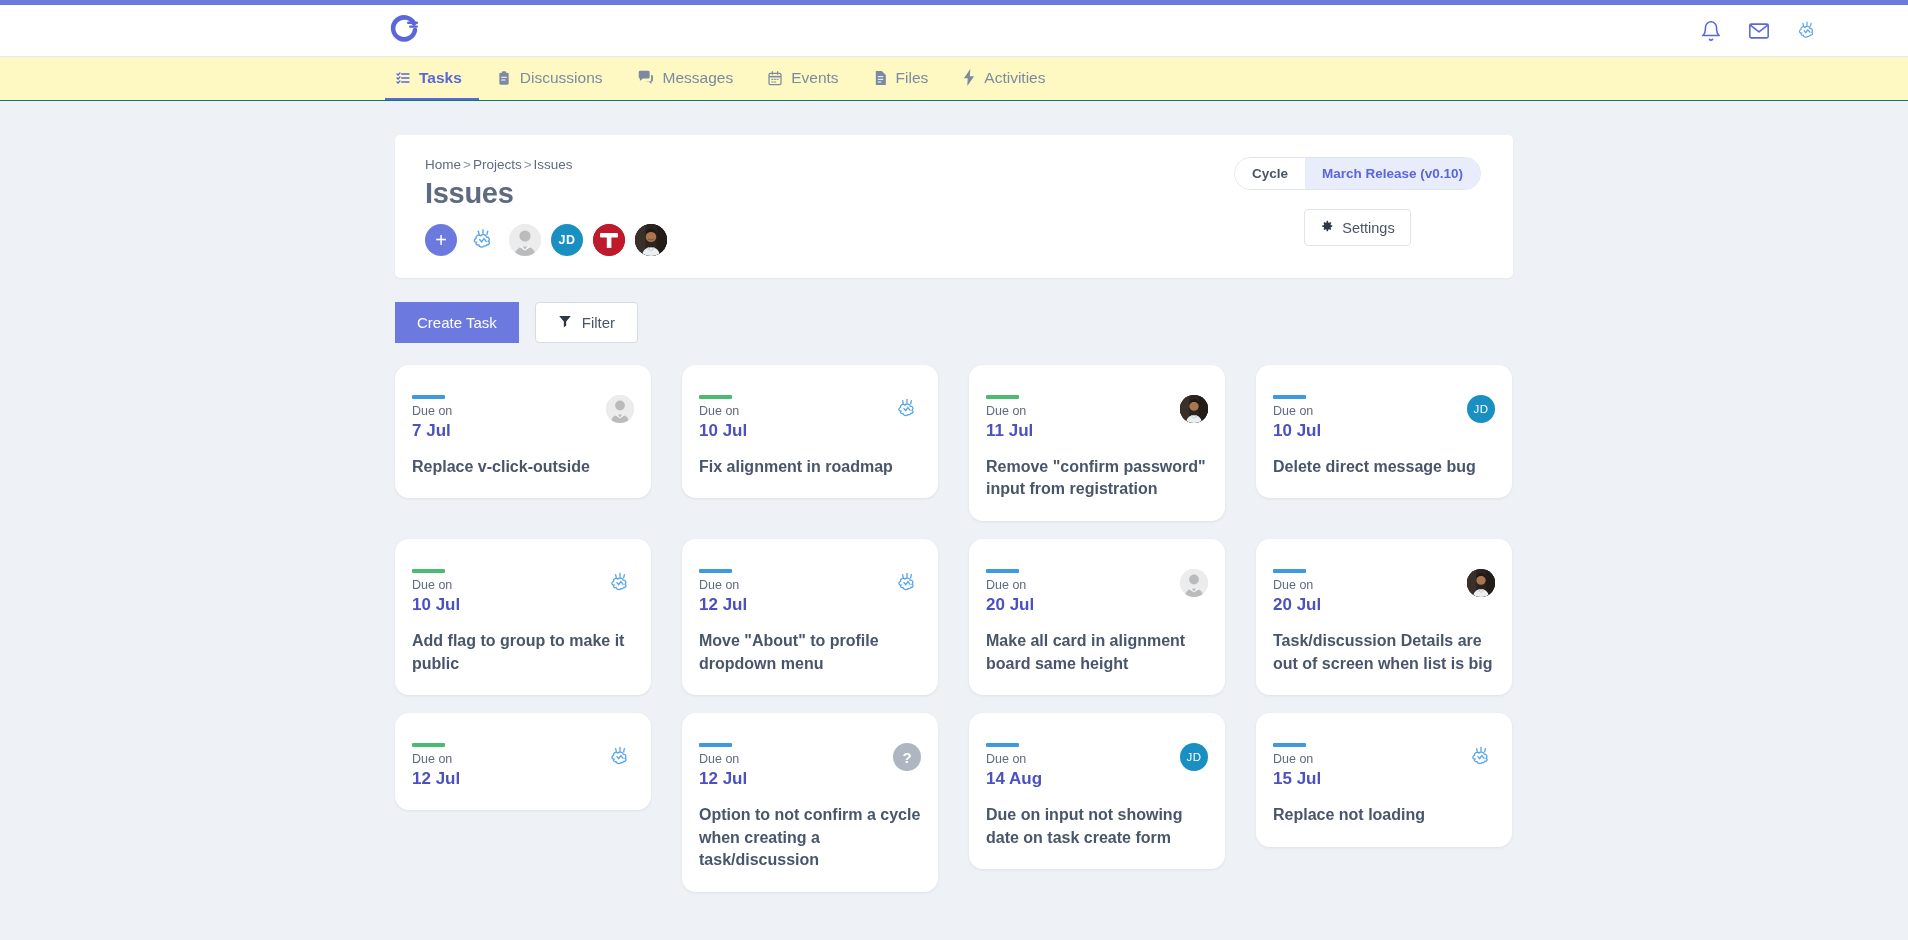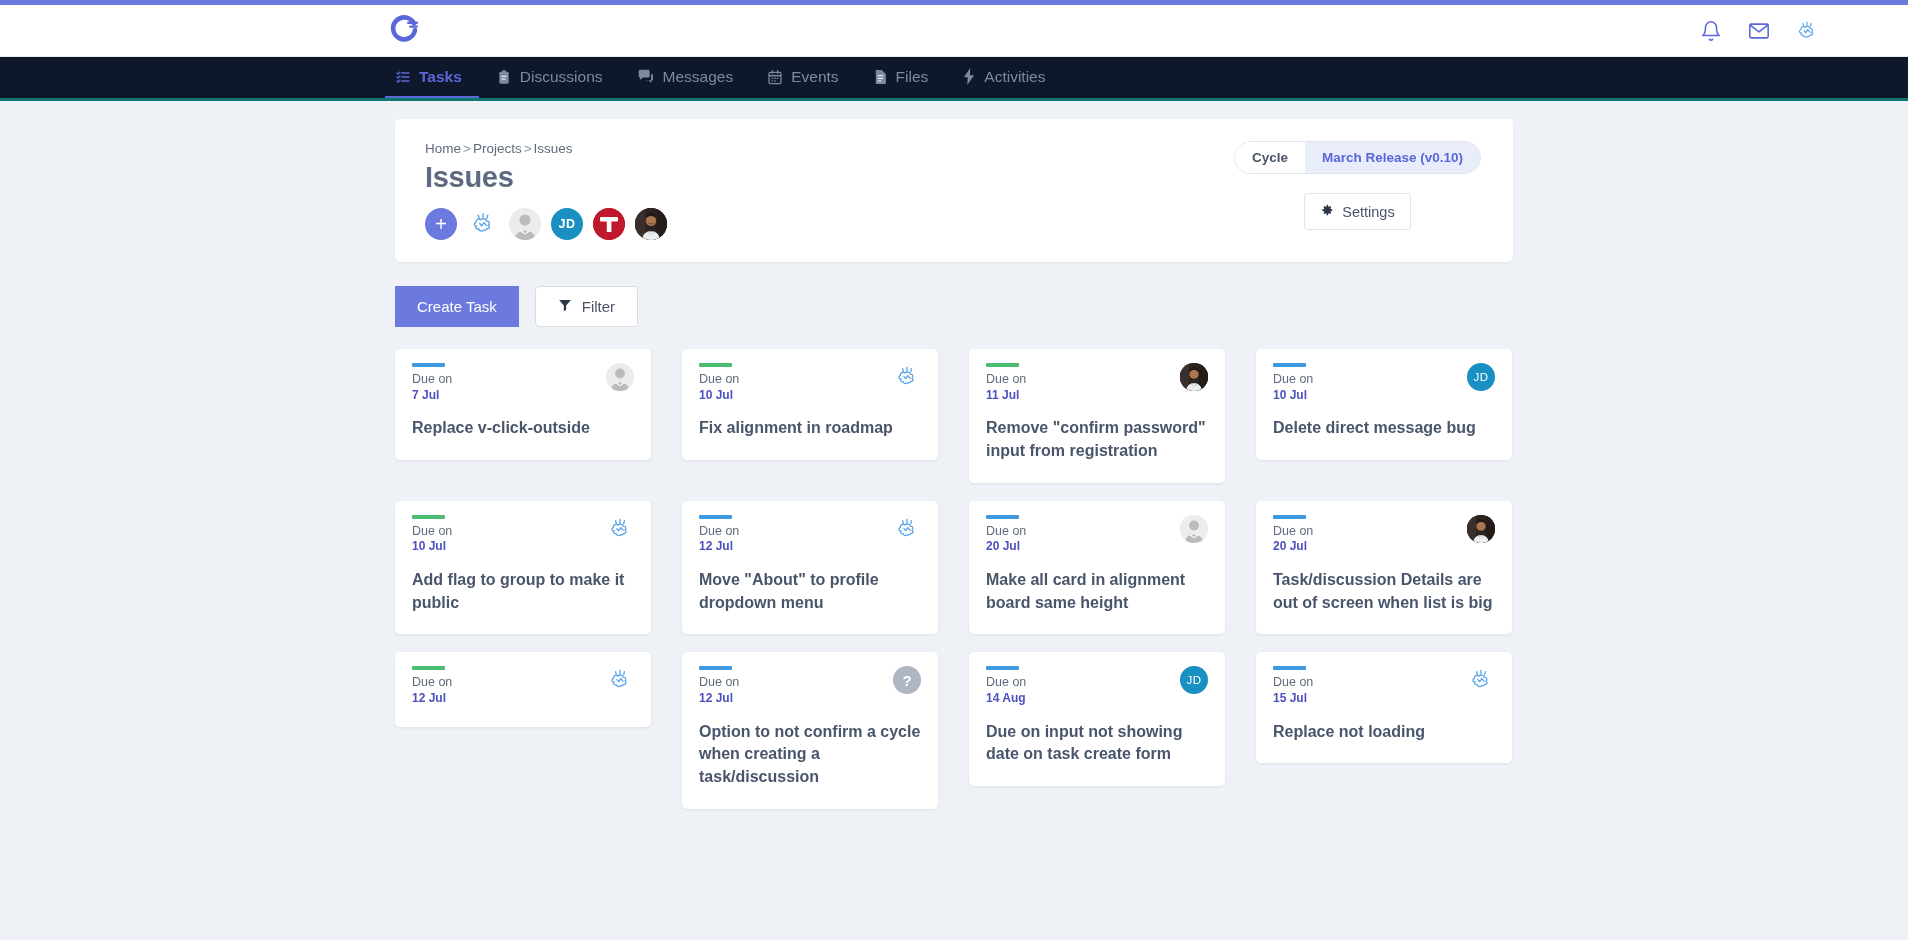--- a/index.html
+++ b/index.html
@@ -31,22 +31,22 @@
   .header-icons {
     margin-left: auto;
     display: flex; align-items: center; gap: 22px;
     padding-right: 50px;
   }
   .hdr-icon { width: 26px; height: 26px; display: flex; align-items: center; justify-content: center; cursor: pointer; }
 
   
   .nav-bar {
     height: 44px;
-    background: #0f172a;
-    border-bottom: 3px solid #0f766e;
+    background: #fef9c3;
+    border-bottom: 1px solid #0f766e;
     display: flex;
     align-items: stretch;
     padding-left: 385px;
   }
   .nav-tab {
     display: flex; align-items: center; gap: 8px;
     padding: 0 17px;
     font-size: 15.5px;
     color: #7c8ba1;
     cursor: pointer;
@@ -57,21 +57,21 @@
   .nav-tab.active { color: #5a67d8; font-weight: bold; border-bottom-color: #5a67d8; }
   .nav-tab .tab-ico { display: flex; align-items: center; }
 
   
   .page-body {
     background: #eef1f5;
     height: calc(940px - 5px - 52px - 44px);
     overflow: hidden;
     padding-top: 18px;
   }
-  .container { width: 1118px; margin: 0 auto; }
+  .container { width: 1118px; margin: 16px auto; }
 
   
   .header-card {
     background: #ffffff;
     border-radius: 5px;
     padding: 22px 32px 22px 30px;
     display: flex;
     justify-content: space-between;
     align-items: flex-start;
     box-shadow: 0 1px 2px rgba(30,40,60,.05);
@@ -123,30 +123,30 @@
   
   .card-grid {
     display: grid;
     grid-template-columns: repeat(4, 256px);
     column-gap: 31px;
     row-gap: 18px;
     align-items: start;
   }
   .task-card {
     background: #ffffff;
-    border-radius: 5px;
-    padding: 14px 17px 20px 17px;
+    border-radius: 14px;
+    padding: 30px 17px 20px 17px;
     box-shadow: 0 1px 3px rgba(40,50,70,.08);
     cursor: pointer;
   }
   .card-top { display: flex; justify-content: space-between; align-items: flex-start; }
   .due-block { }
   .due-bar { width: 33px; height: 4px; border-radius: 1px; margin-bottom: 5px; }
   .due-label { font-size: 12.5px; color: #5f6b7f; line-height: 1.25; }
-  .due-date { font-size: 12px; font-weight: bold; color: #4c51bf; line-height: 1.3; }
+  .due-date { font-size: 17px; font-weight: bold; color: #4c51bf; line-height: 1.3; }
   .card-title {
     margin-top: 14px;
     font-size: 16px; font-weight: bold; color: #49556b; line-height: 1.42;
   }
   .card-av { width: 28px; height: 28px; border-radius: 50%; overflow: hidden; flex: none;
              display: flex; align-items: center; justify-content: center; }
   .card-av.av-jd { font-size: 11.5px; }
   .card-av.av-q  { font-size: 15px; }
 
   

